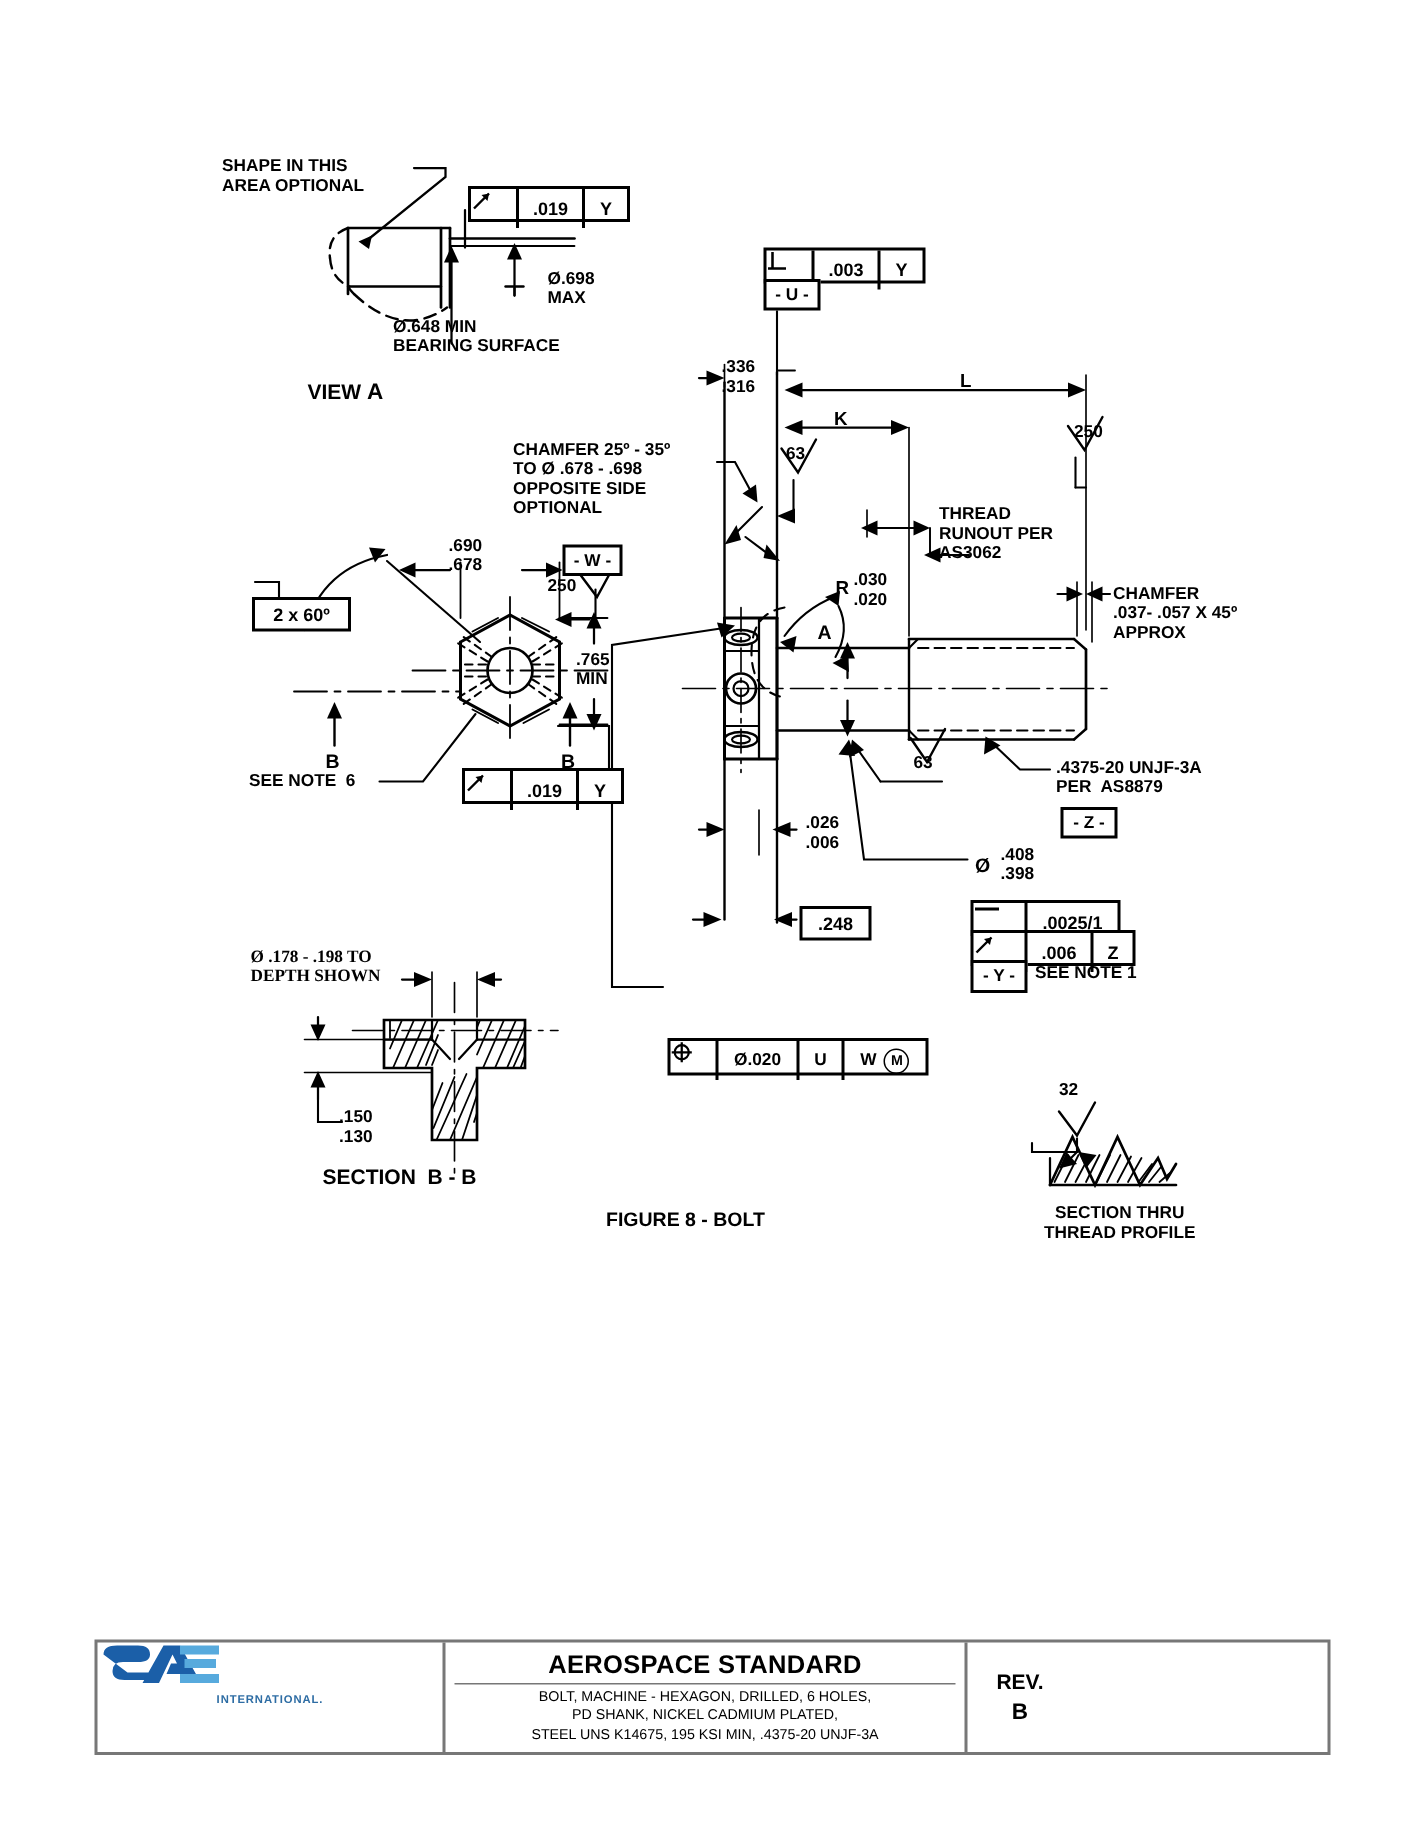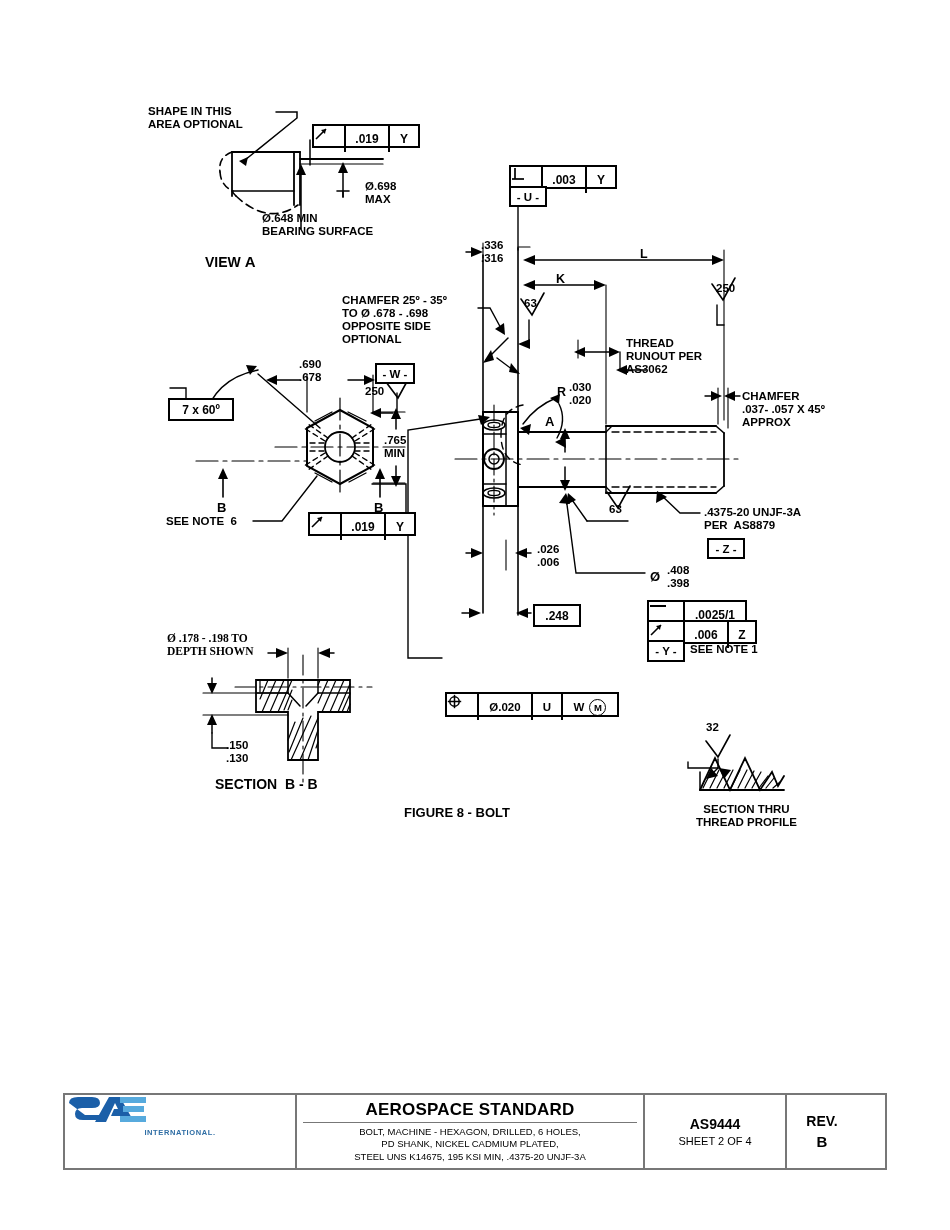--- a/index.html
+++ b/index.html
@@ -363,21 +363,21 @@
 <div class="t" style="left:342px;top:294px;font-size:11.5px;">CHAMFER 25º - 35º
 TO Ø .678 - .698
 OPPOSITE SIDE
 OPTIONAL</div>
 <div class="t" style="left:299px;top:358px;font-size:11.5px;">.690
 .678</div>
 <div class="datum" style="left:375px;top:363px;width:36px;height:17px;font-size:11.5px;">- W -</div>
 <div class="t" style="left:365px;top:385px;font-size:11.5px;">250</div>
 <div class="t" style="left:384px;top:434px;font-size:11.5px;">.765
 MIN</div>
-<div class="box" style="left:168px;top:398px;width:62px;height:19px;font-size:12px;">7 x 60º</div>
+<div class="box" style="left:168px;top:398px;width:62px;height:19px;font-size:12px;">2 x 60º</div>
 <div class="t" style="left:217px;top:501px;font-size:13px;">B</div>
 <div class="t" style="left:374px;top:501px;font-size:13px;">B</div>
 <div class="t" style="left:166px;top:515px;font-size:11.5px;">SEE NOTE  6</div>
 
 <div class="fcf" style="left:308px;top:512px;height:20px;font-size:12px;">
   <div style="width:22px;">
     <svg width="15" height="15" viewBox="0 0 15 15">
           <g stroke="#000" stroke-width="1.6" fill="none">
       <line x1="2" y1="13" x2="12" y2="3"></line>
             <path d="M12 3 L7 4 L11 8 Z" fill="#000" stroke="none"></path>
@@ -501,23 +501,19 @@
   </div>
   <div class="tb-cell" style="width:348px;padding:4px 6px;justify-content:center;">
     <div class="as-title">AEROSPACE STANDARD</div>
     <div class="as-rule"></div>
     <div class="as-sub">
       <div>BOLT, MACHINE - HEXAGON, DRILLED, 6 HOLES,</div>
       <div>PD SHANK, NICKEL CADMIUM PLATED,</div>
       <div>STEEL UNS K14675, 195 KSI MIN, .4375-20 UNJF-3A</div>
     </div>
   </div>
-  <div class="tb-cell" style="width:142px;">
-    <div class="as-num">AS9444</div>
-    <div class="as-sheet">SHEET 2 OF 4</div>
-  </div>
   <div class="tb-cell" style="width:70px;">
     <div class="rev-l">REV.</div>
     <div class="rev-v">B</div>
   </div>
 </div>
 
 </div>
 
 </body></html>

